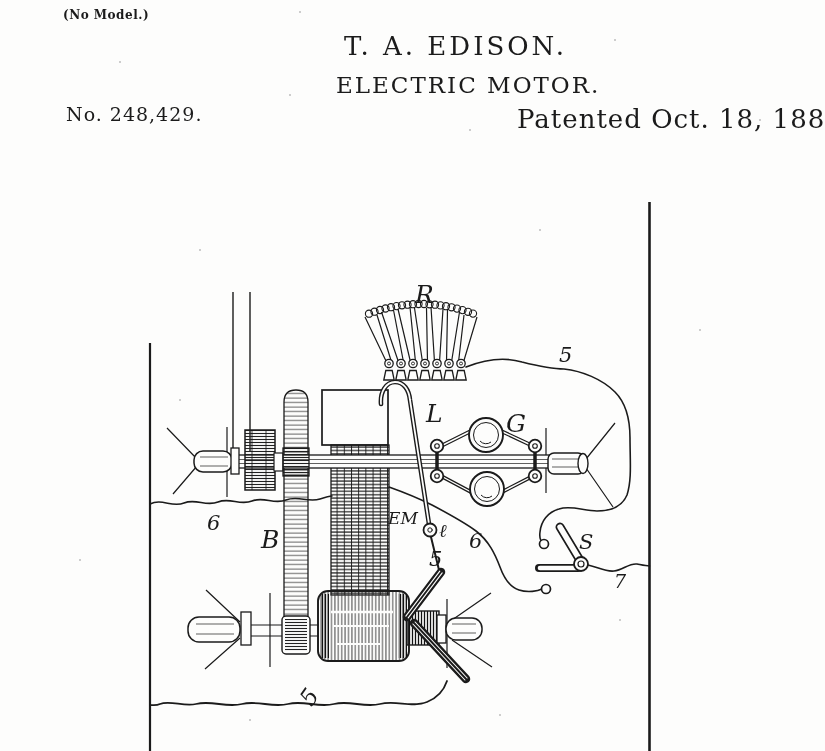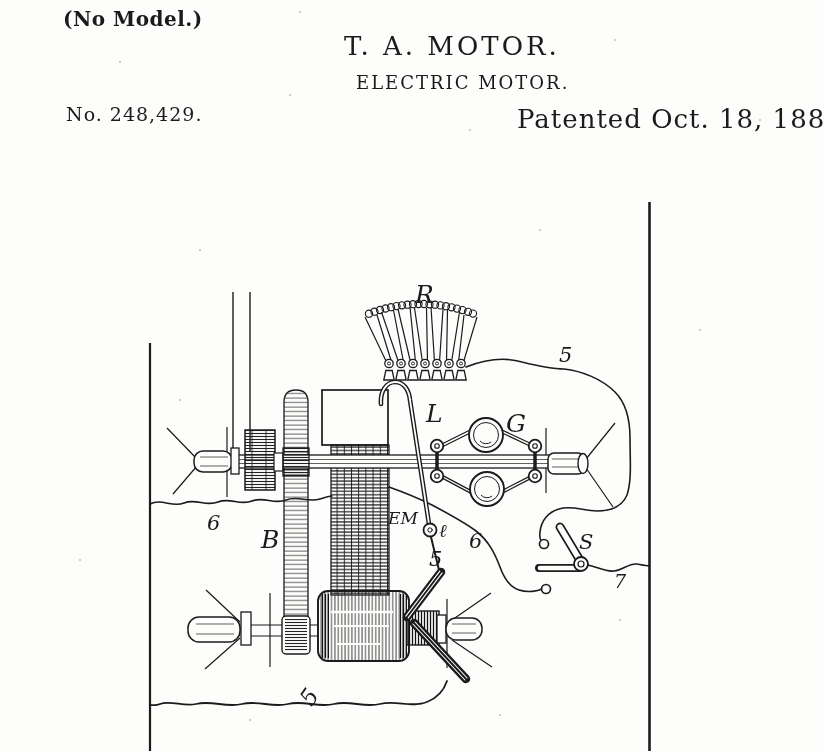--- a/index.html
+++ b/index.html
@@ -2,33 +2,33 @@
 <html><head>
 <meta charset="utf-8">
 <style>
   html,body{margin:0;padding:0;}
   body{
     width:825px;height:751px;position:relative;overflow:hidden;
     background:#fdfdfc;color:#1b1b1b;
     font-family:"DejaVu Serif", serif;
   }
   .hdr{position:absolute;white-space:nowrap;line-height:1;}
-  .model-note{left:63px;top:9px;font-size:20px;font-weight:bold;letter-spacing:0.5px;}
+  .model-note{left:63px;top:9px;font-size:12px;font-weight:bold;letter-spacing:0.5px;}
   .inventor{left:344px;top:33px;font-size:26px;letter-spacing:3px;}
-  .title{left:336px;top:74px;font-size:18px;letter-spacing:2px;margin-left:20px;}
+  .title{left:336px;top:74px;font-size:23px;letter-spacing:2px;}
   .patnum{left:66px;top:105px;font-size:19px;letter-spacing:1px;}
   .patdate{left:517px;top:106px;font-size:26px;letter-spacing:1px;}
   svg{position:absolute;left:0;top:0;}
   svg text{font-family:"DejaVu Serif", serif;font-style:italic;fill:#1b1b1b;}
 </style>
 </head>
 <body>
 
 <div class="hdr model-note">(No Model.)</div>
-<div class="hdr inventor">T. A. MOTOR.</div>
+<div class="hdr inventor">T. A. EDISON.</div>
 <div class="hdr title">ELECTRIC MOTOR.</div>
 <div class="hdr patnum">No. 248,429.</div>
 <div class="hdr patdate">Patented Oct. 18, 1881.</div>
 
 <svg width="825" height="751" viewBox="0 0 825 751">
   <defs>
     <pattern id="hatchH" patternUnits="userSpaceOnUse" width="4" height="3">
       <path d="M0,1.5 H4" stroke="#222" stroke-width="1.1"></path>
     </pattern>
     <pattern id="beltH" patternUnits="userSpaceOnUse" width="4" height="4.5">

